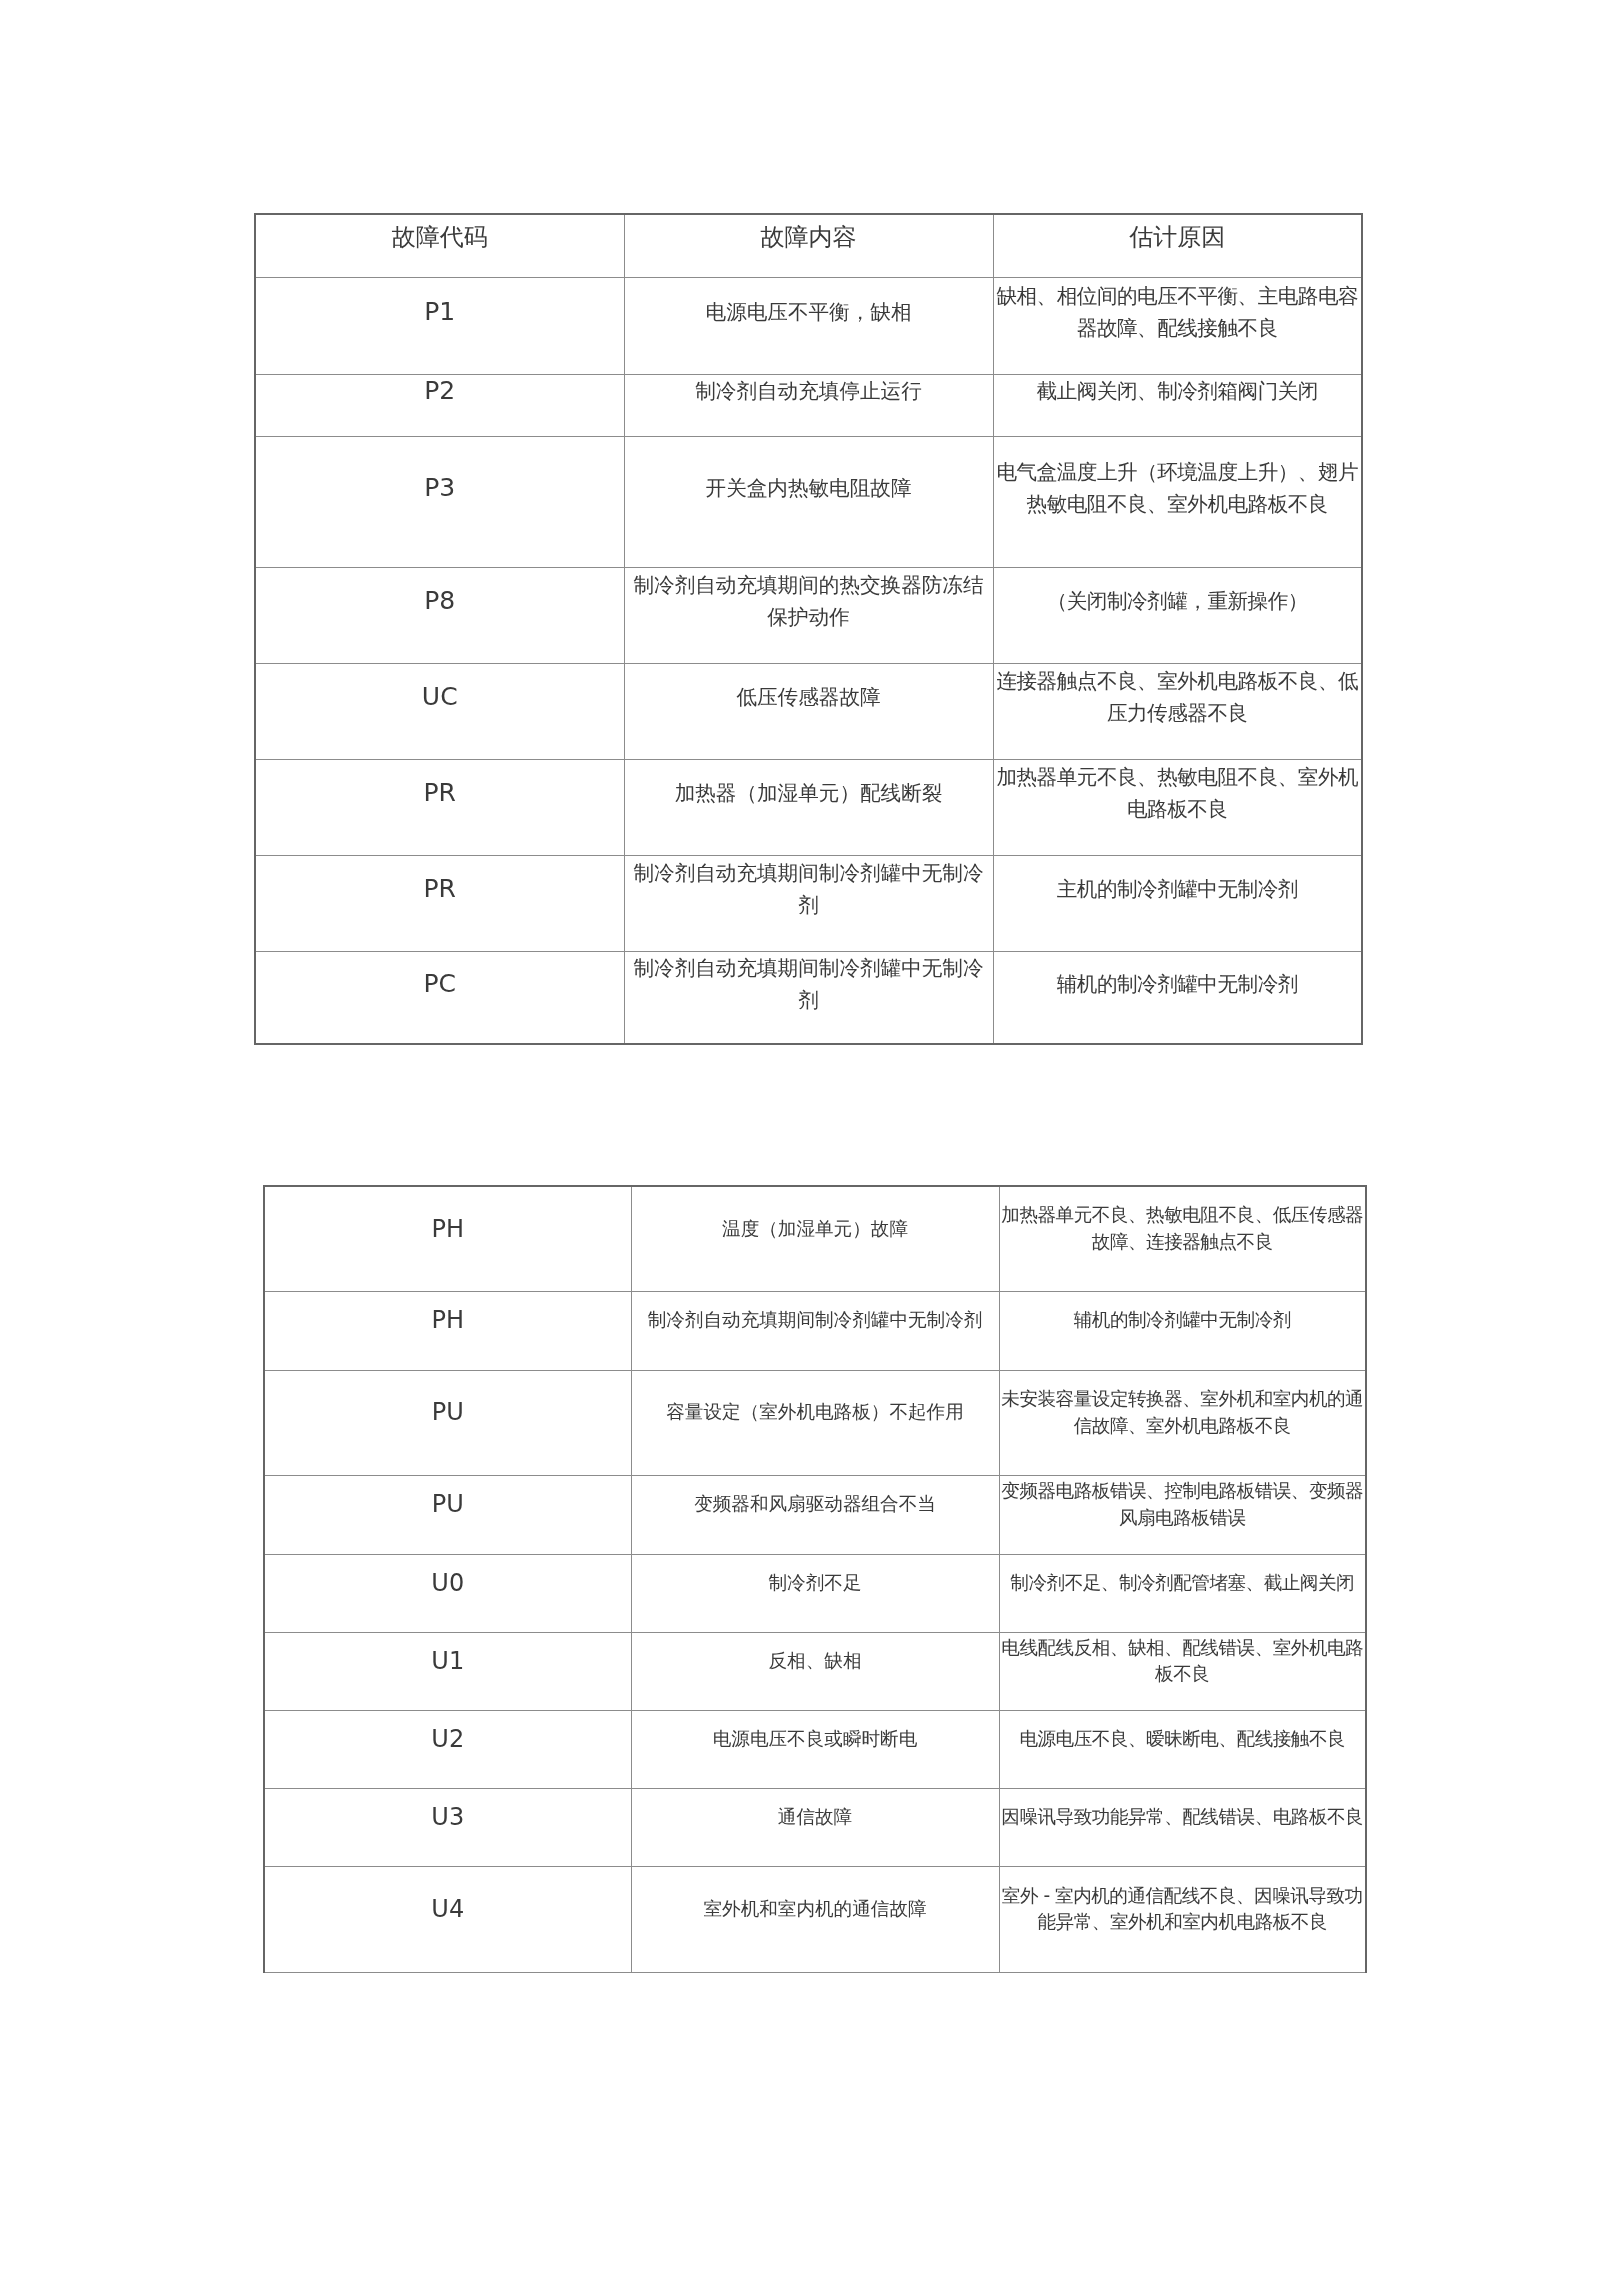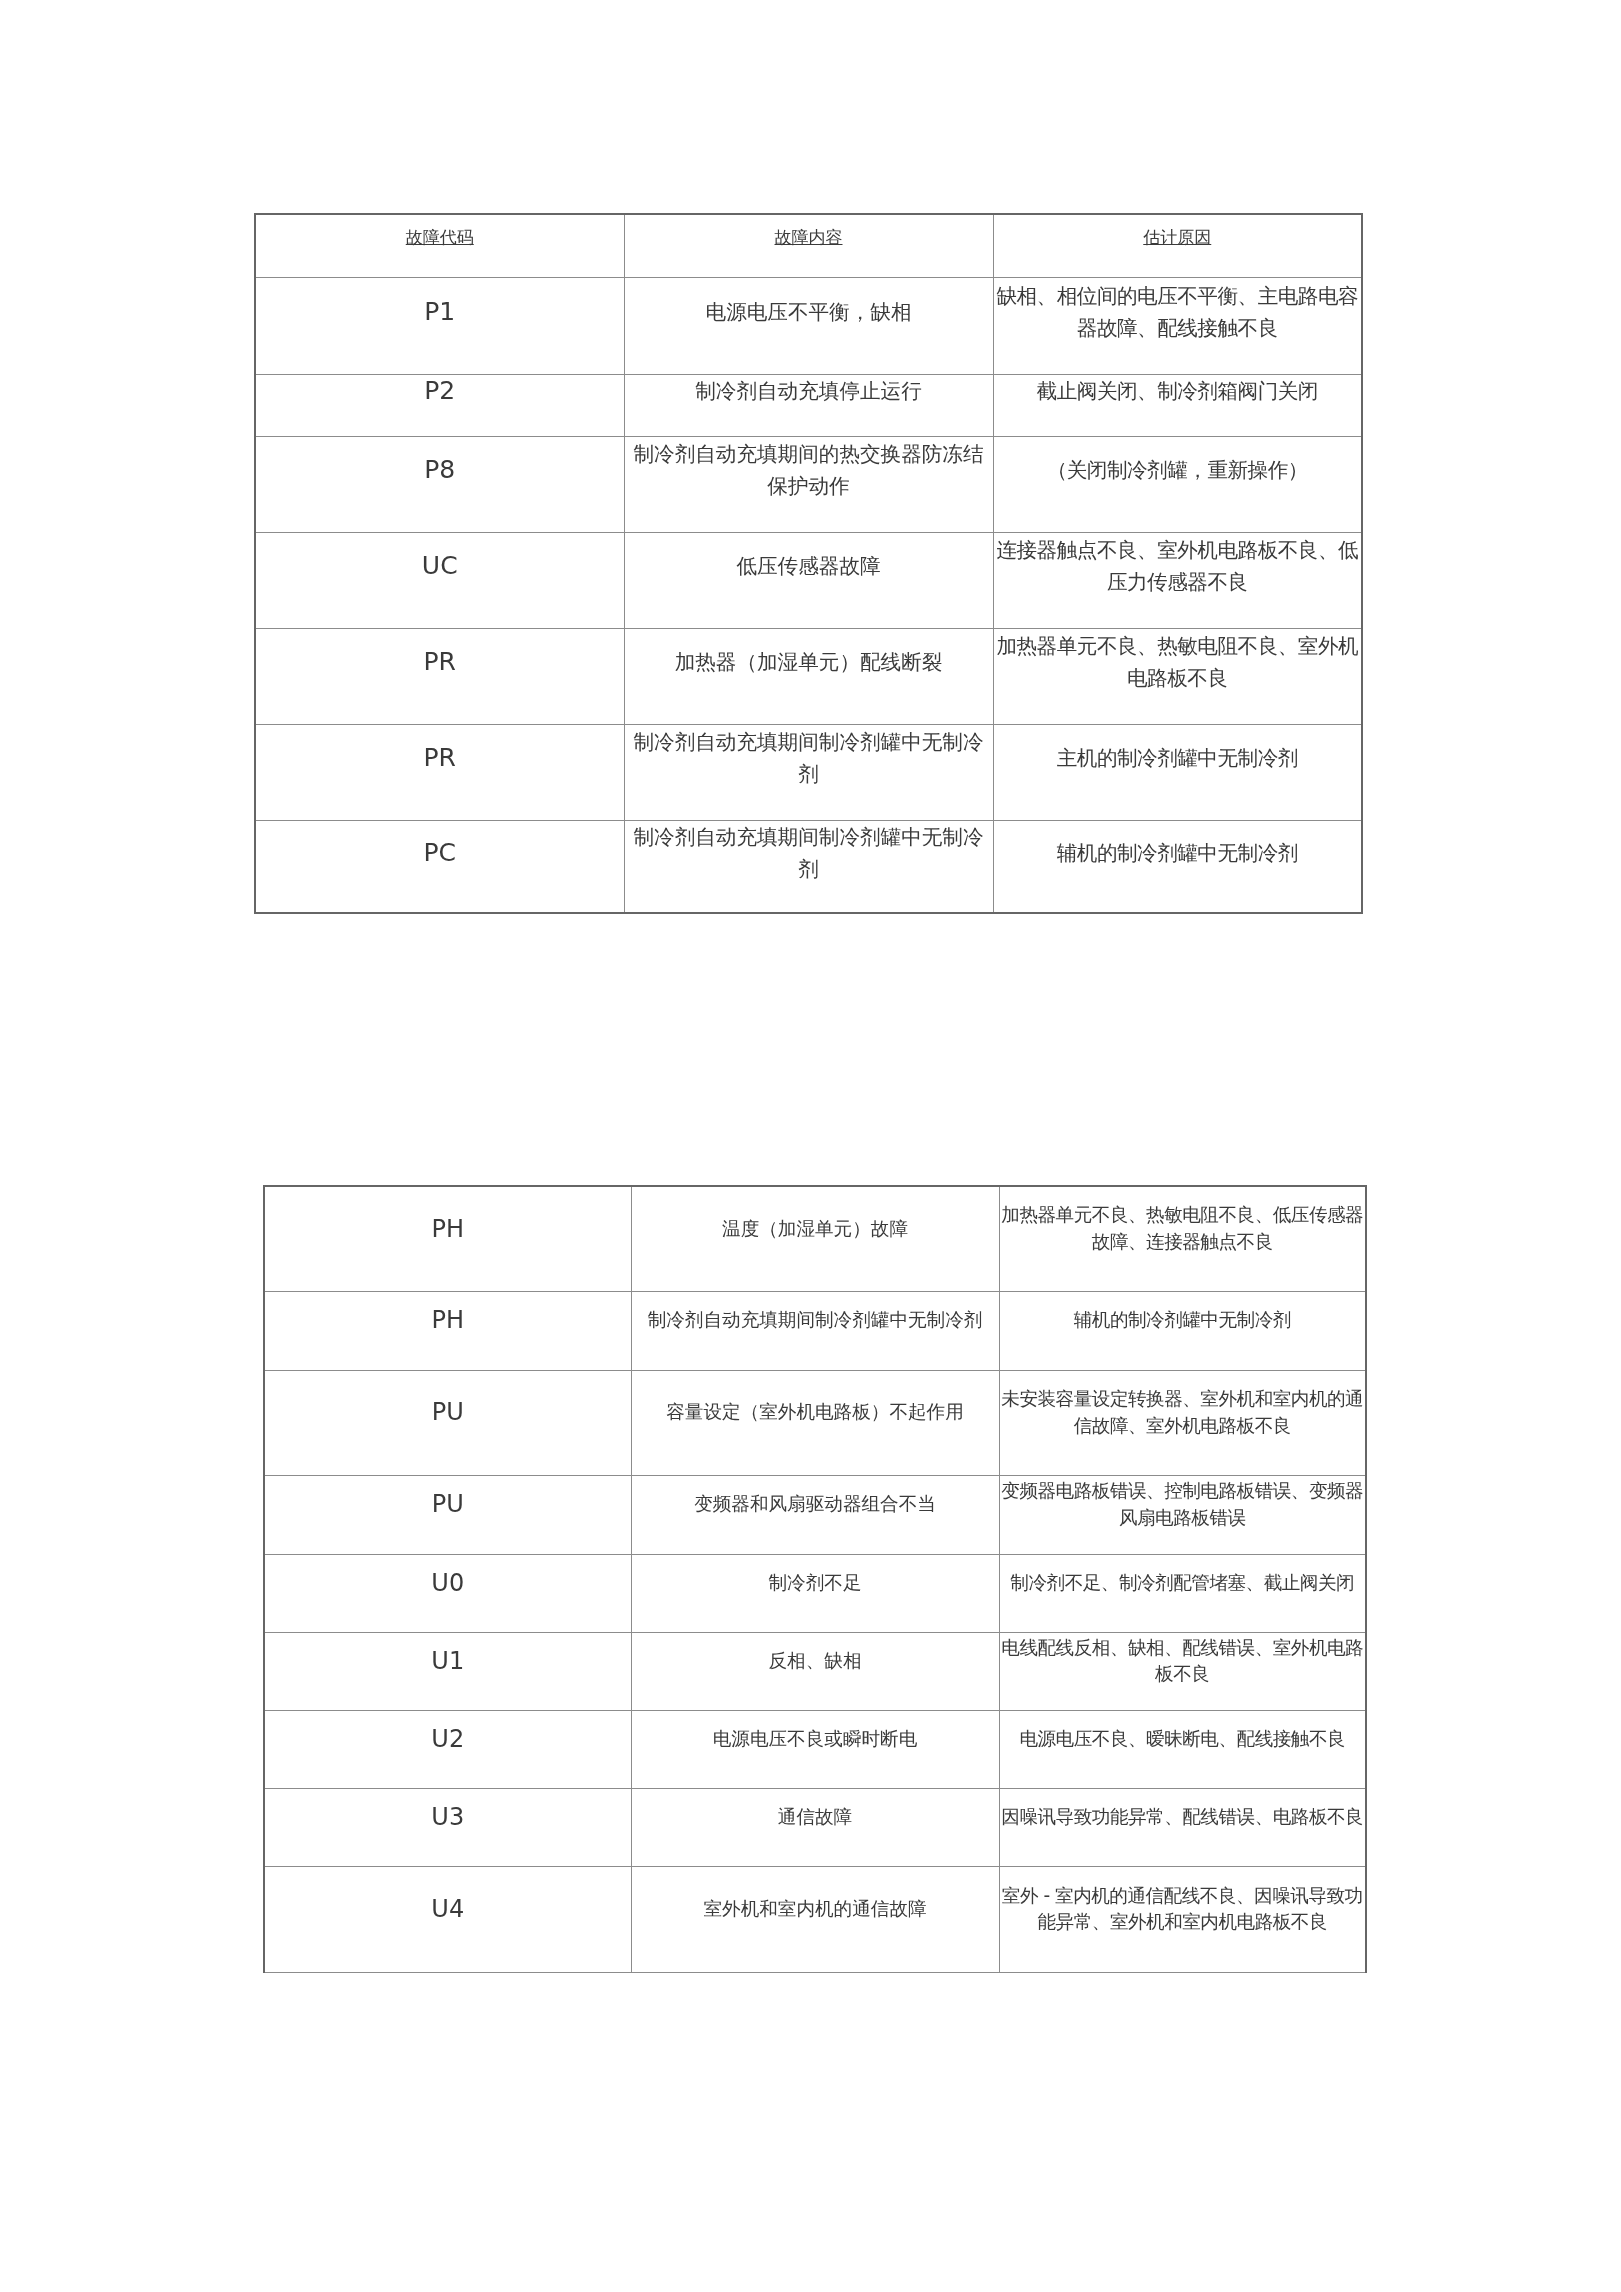--- a/index.html
+++ b/index.html
@@ -35,22 +35,21 @@
     border: 2px solid #666;
   }
   #table-1 td {
     font-size: 20.6px;
     line-height: 32px;
   }
   #table-1 td.code { font-size: 25px; }
   #table-1 tr.header td {
     vertical-align: top;
     padding: 5.9px 0 0 0;
-    font-size: 17px;
-    text-decoration: underline;
+    font-size: 24px;
   }
   #table-2 {
     left: 263px;
     top: 1185px;
     width: 1101px;
     border: 2px solid #666;
     border-bottom: 1.5px solid #8c8c8c;
   }
   #table-2 td {
     font-size: 18.6px;
@@ -77,20 +76,25 @@
     </tr>
     <tr style="height:97px">
       <td class="code">P1</td>
       <td>电源电压不平衡，缺相</td>
       <td class="cause">缺相、相位间的电压不平衡、主电路电容器故障、配线接触不良</td>
     </tr>
     <tr style="height:62px">
       <td class="code">P2</td>
       <td>制冷剂自动充填停止运行</td>
       <td class="cause">截止阀关闭、制冷剂箱阀门关闭</td>
+    </tr>
+    <tr style="height:131px">
+      <td class="code">P3</td>
+      <td>开关盒内热敏电阻故障</td>
+      <td class="cause">电气盒温度上升（环境温度上升）、翅片热敏电阻不良、室外机电路板不良</td>
     </tr>
     <tr style="height:96px">
       <td class="code">P8</td>
       <td>制冷剂自动充填期间的热交换器防冻结保护动作</td>
       <td class="cause">（关闭制冷剂罐，重新操作）</td>
     </tr>
     <tr style="height:96px">
       <td class="code">UC</td>
       <td>低压传感器故障</td>
       <td class="cause">连接器触点不良、室外机电路板不良、低压力传感器不良</td>

